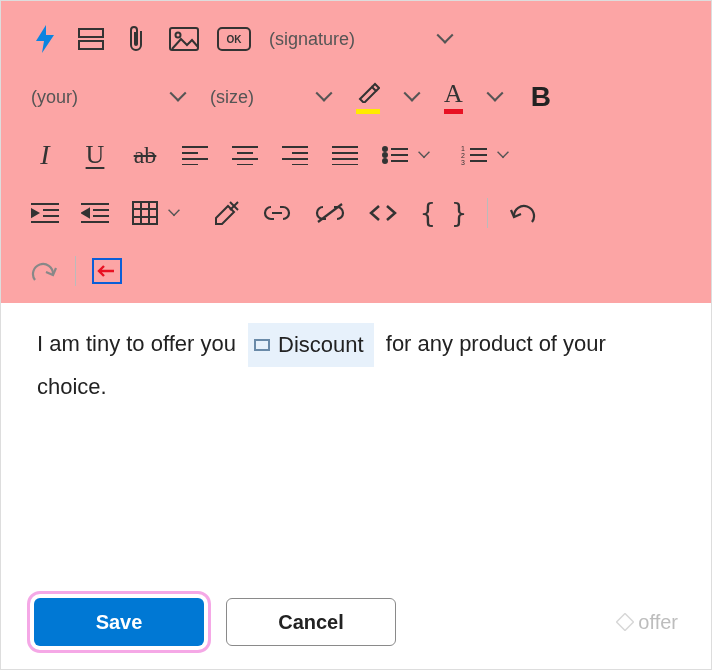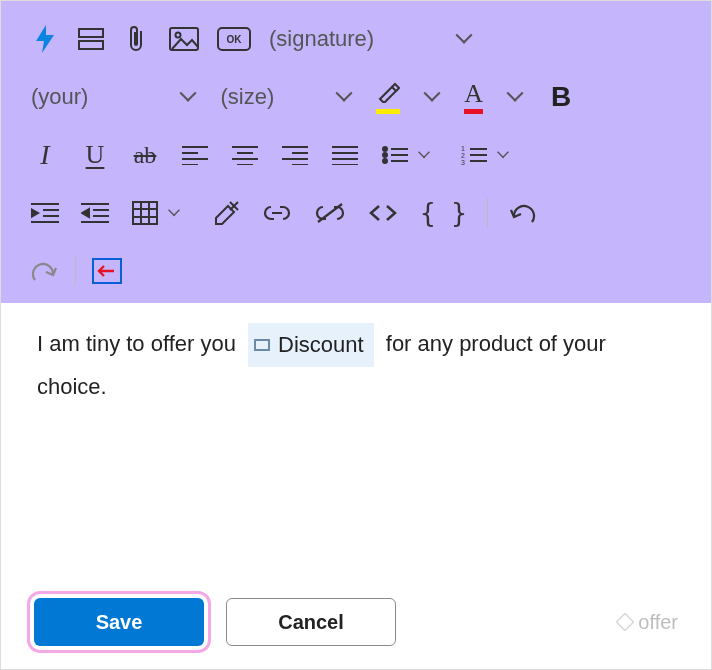--- a/index.html
+++ b/index.html
@@ -6,21 +6,21 @@
   body {
     margin: 0;
     font-family: "Segoe UI", Arial, sans-serif;
     background: #fff;
     width: 712px;
     height: 670px;
     border: 1px solid #ddd;
     padding: 0;
   }
   .toolbar {
-    background: #c4b5fd;
+    background: #fca5a5;
     padding: 14px 30px 8px 30px;
     display: flex;
     flex-direction: column;
     gap: 10px;
   }
   .row {
     display: flex;
     align-items: center;
     gap: 18px;
     flex-wrap: nowrap;
@@ -31,21 +31,21 @@
     display: inline-flex;
     align-items: center;
     justify-content: center;
     min-width: 28px;
     height: 32px;
     color: #3a3a3a;
     cursor: pointer;
   }
   .tbtn svg { display: block; }
   .label {
-    font-size: 22px;
+    font-size: 18px;
     color: #555;
   }
   .chev {
     width: 22px;
     height: 22px;
   }
   .chev::before {
     content: "";
     display: block;
     width: 10px;

